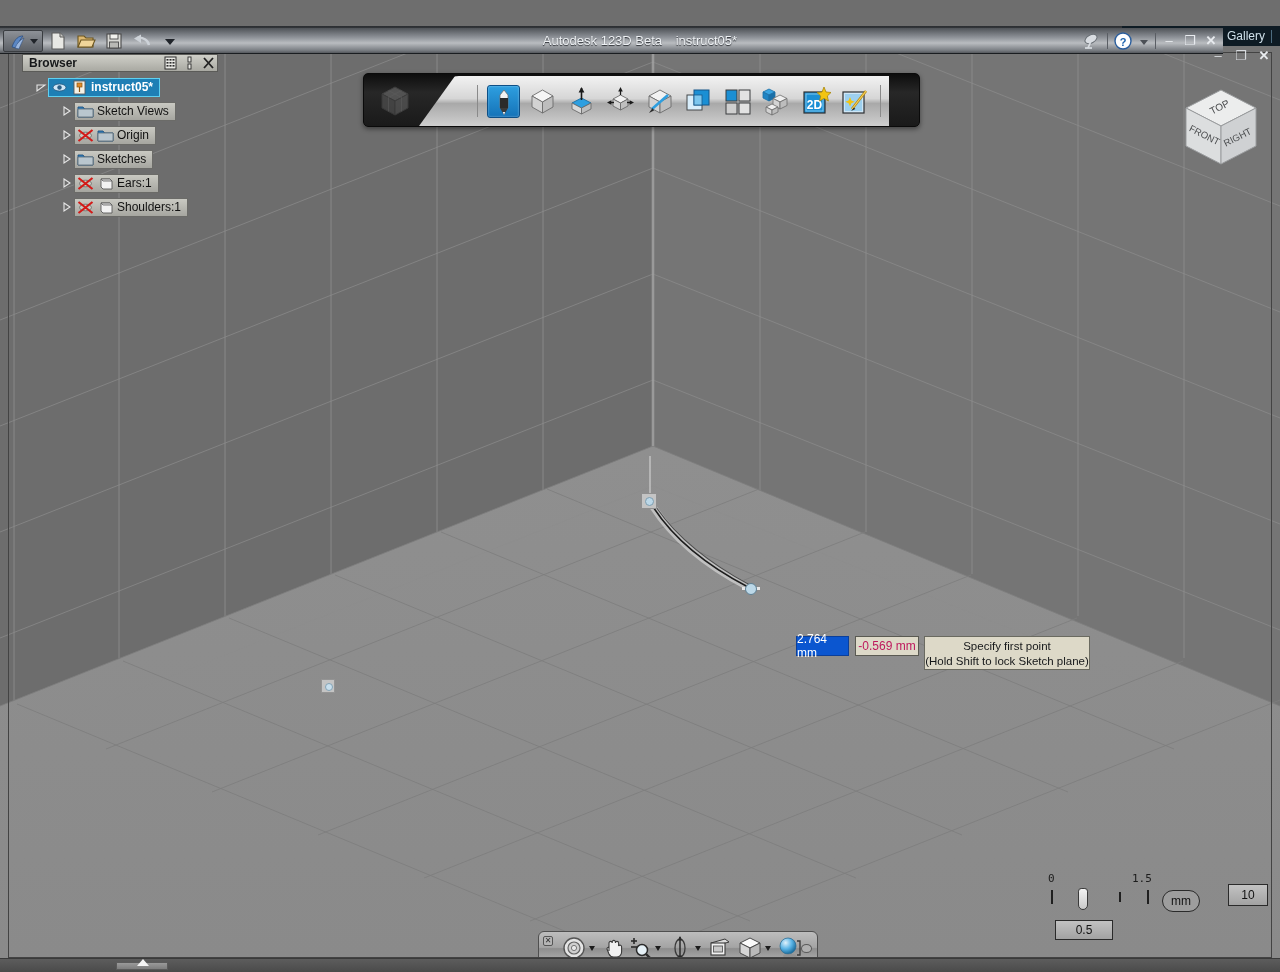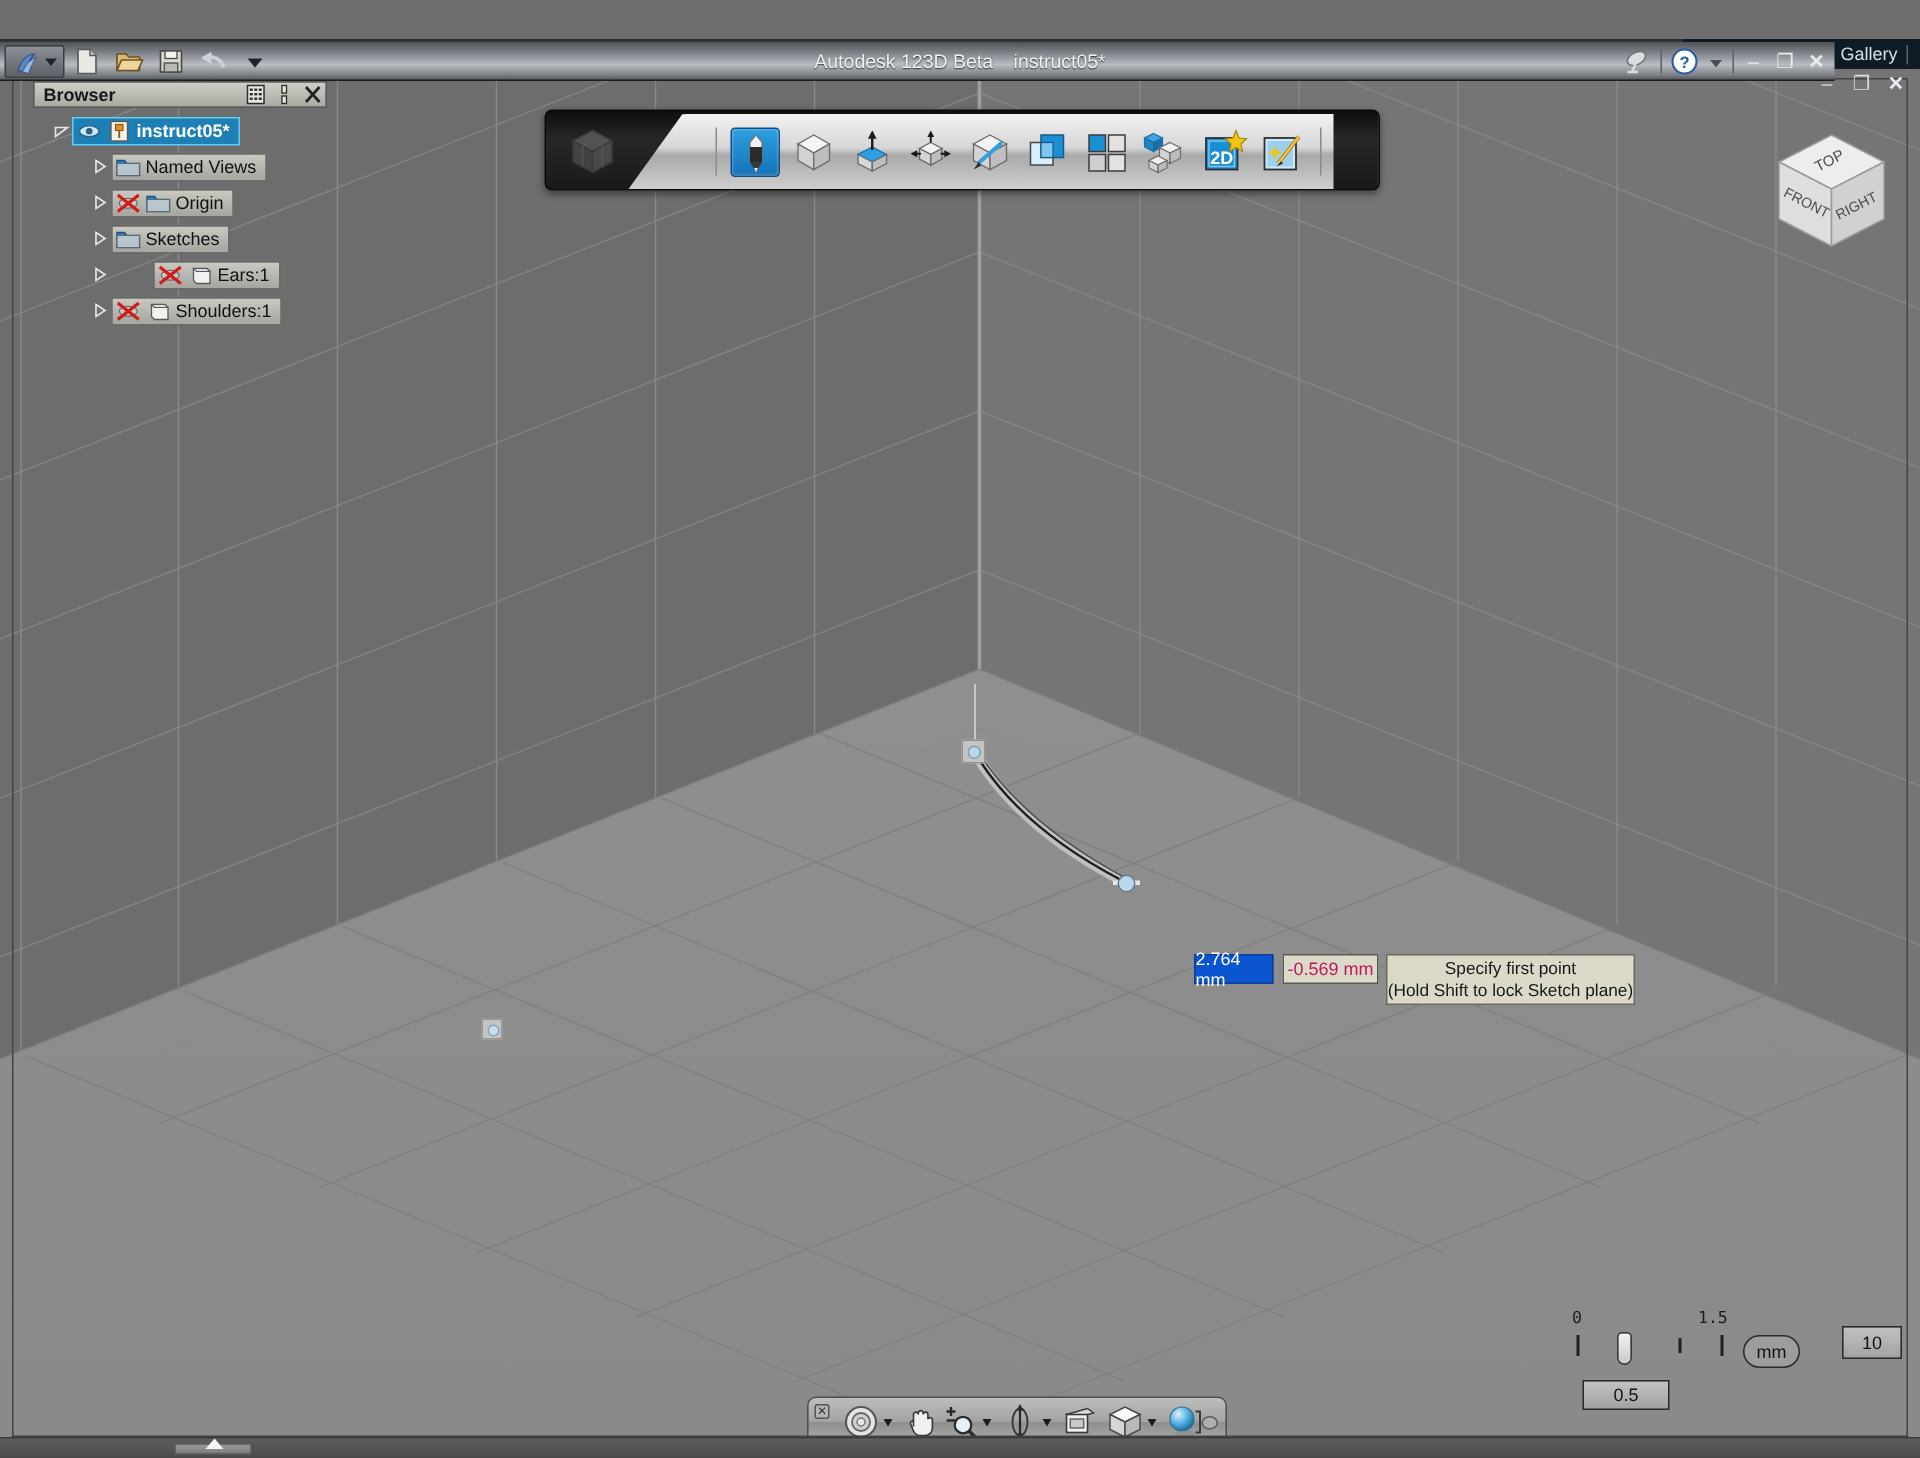--- a/index.html
+++ b/index.html
@@ -512,21 +512,21 @@
           </div>
           <div class="tree-row" style="padding-left: 38px;">
             <span class="tw"><svg viewBox="0 0 14 14" width="14" height="14">
                 <polygon points="4,3 10,7 4,11" fill="none" stroke="#e6e6e6" stroke-width="1.1"></polygon>
               </svg></span>
             <span class="node">
               <span class="ic"><svg viewBox="0 0 17 15" width="17" height="15">
                   <path d="M1,3 L6,3 L7.5,5 L16,5 L16,13 L1,13 Z" fill="#2f81c4" stroke="#1d4f7c" stroke-width="0.9"></path>
                   <path d="M1,5 L16,5 L16,13 L1,13 Z" fill="#b9c6ce" stroke="#5a6a74" stroke-width="0.8"></path>
                 </svg></span>
-              <span class="lbl">Named Views</span>
+              <span class="lbl">Sketch Views</span>
             </span>
           </div>
           <div class="tree-row" style="padding-left: 38px;">
             <span class="tw"><svg viewBox="0 0 14 14" width="14" height="14">
                 <polygon points="4,3 10,7 4,11" fill="none" stroke="#e6e6e6" stroke-width="1.1"></polygon>
               </svg></span>
             <span class="node">
               <span class="ic"><svg viewBox="0 0 17 15" width="17" height="15">
                   <ellipse cx="8.5" cy="7.5" rx="6" ry="3.3" fill="#c8c8c2" stroke="#6a6a64" stroke-width="0.8"></ellipse>
                   <path d="M1.5,2 L15.5,13 M15.5,2 L1.5,13" stroke="#d31a18" stroke-width="2.1" fill="none"></path>
@@ -543,21 +543,21 @@
                 <polygon points="4,3 10,7 4,11" fill="none" stroke="#e6e6e6" stroke-width="1.1"></polygon>
               </svg></span>
             <span class="node">
               <span class="ic"><svg viewBox="0 0 17 15" width="17" height="15">
                   <path d="M1,3 L6,3 L7.5,5 L16,5 L16,13 L1,13 Z" fill="#2f81c4" stroke="#1d4f7c" stroke-width="0.9"></path>
                   <path d="M1,5 L16,5 L16,13 L1,13 Z" fill="#b9c6ce" stroke="#5a6a74" stroke-width="0.8"></path>
                 </svg></span>
               <span class="lbl">Sketches</span>
             </span>
           </div>
-          <div class="tree-row" style="padding-left: 38px; gap: 28px;">
+          <div class="tree-row" style="padding-left: 38px;">
             <span class="tw"><svg viewBox="0 0 14 14" width="14" height="14">
                 <polygon points="4,3 10,7 4,11" fill="none" stroke="#e6e6e6" stroke-width="1.1"></polygon>
               </svg></span>
             <span class="node">
               <span class="ic"><svg viewBox="0 0 17 15" width="17" height="15">
                   <ellipse cx="8.5" cy="7.5" rx="6" ry="3.3" fill="#c8c8c2" stroke="#6a6a64" stroke-width="0.8"></ellipse>
                   <path d="M1.5,2 L15.5,13 M15.5,2 L1.5,13" stroke="#d31a18" stroke-width="2.1" fill="none"></path>
                 </svg></span>
               <span class="ic"><svg viewBox="0 0 17 15" width="17" height="15">
                   <polygon points="4,3 13,3 15,5 15,13 6,13 4,11" fill="#f2f2f2" stroke="#5a5a5a" stroke-width="0.9"></polygon>

